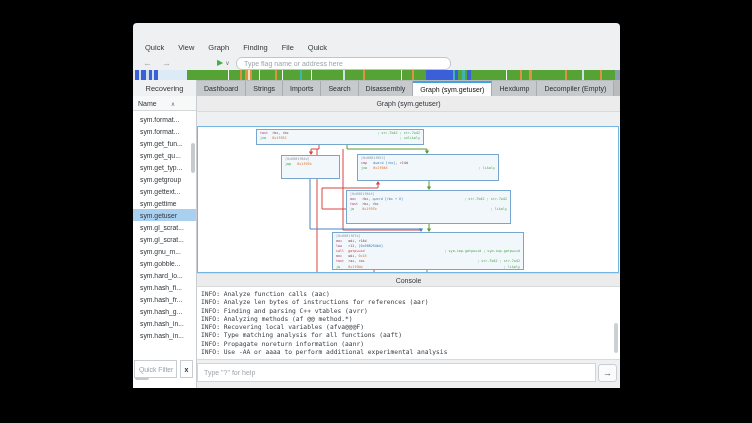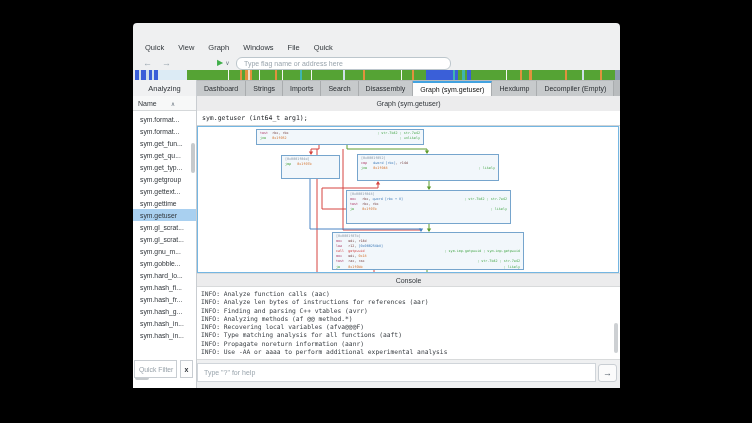--- a/index.html
+++ b/index.html
@@ -82,21 +82,21 @@
 <body>
 
 <div id="stage">
   <div id="window">
 
 
     <div id="menubar">
         <div class="menu-item">Quick</div>
         <div class="menu-item">View</div>
         <div class="menu-item">Graph</div>
-        <div class="menu-item">Windows</div>
+        <div class="menu-item">Finding</div>
         <div class="menu-item">File</div>
         <div class="menu-item">Quick</div>
       </div>
 
     <div id="toolbar">
       <span class="nav-arrow">←</span>
       <span class="nav-arrow">→</span>
       <span id="play-btn">▶</span>
       <span id="play-caret">∨</span>
       <div id="omnibar">
@@ -158,21 +158,21 @@
         <div style="flex-grow: 2; background: rgb(226, 145, 62);"></div>
         <div style="flex-grow: 14; background: rgb(85, 163, 52);"></div>
         <div style="flex-grow: 2; background: rgb(207, 224, 234);"></div>
         <div style="flex-grow: 16; background: rgb(85, 163, 52);"></div>
         <div style="flex-grow: 2; background: rgb(226, 145, 62);"></div>
         <div style="flex-grow: 12; background: rgb(85, 163, 52);"></div>
         <div style="flex-grow: 5; background: rgb(139, 155, 176);"></div>
       </div>
 
     <div id="sidebar">
-      <div id="fn-header">Analyzing</div>
+      <div id="fn-header">Recovering</div>
       <div id="col-header">
         <span>Name</span>
         <span id="col-sort">∧</span>
       </div>
       <div id="fn-list">
           <div class="fn-row">sym.format...</div>
           <div class="fn-row">sym.format...</div>
           <div class="fn-row">sym.get_fun...</div>
           <div class="fn-row">sym.get_qu...</div>
           <div class="fn-row">sym.get_typ...</div>
@@ -203,21 +203,20 @@
         <div class="tab">Dashboard</div>
         <div class="tab">Strings</div>
         <div class="tab">Imports</div>
         <div class="tab">Search</div>
         <div class="tab">Disassembly</div>
         <div class="tab active">Graph (sym.getuser)</div>
         <div class="tab">Hexdump</div>
         <div class="tab">Decompiler (Empty)</div>
       </div>
     <div id="panel-title">Graph (sym.getuser)</div>
-    <div id="signature">sym.getuser (int64_t arg1);</div>
 
     <div id="graph-vp">
       <svg id="edge-svg" viewBox="0 0 420 145">
           <polyline points="121,18 121,22 113,22 113,27" stroke="#d64541"></polyline>
           <polyline points="149,18 149,22 229,22 229,26" stroke="#5e9c2f"></polyline>
           <polyline points="119,22 119,145" stroke="#d64541"></polyline>
           <polyline points="145,22 145,103 222,103" stroke="#d64541"></polyline>
           <polyline points="112,52 112,102 223,102 223,104" stroke="#4a84c4"></polyline>
           <polyline points="231,54 231,62" stroke="#5e9c2f"></polyline>
           <polyline points="231,97 231,104" stroke="#5e9c2f"></polyline>

